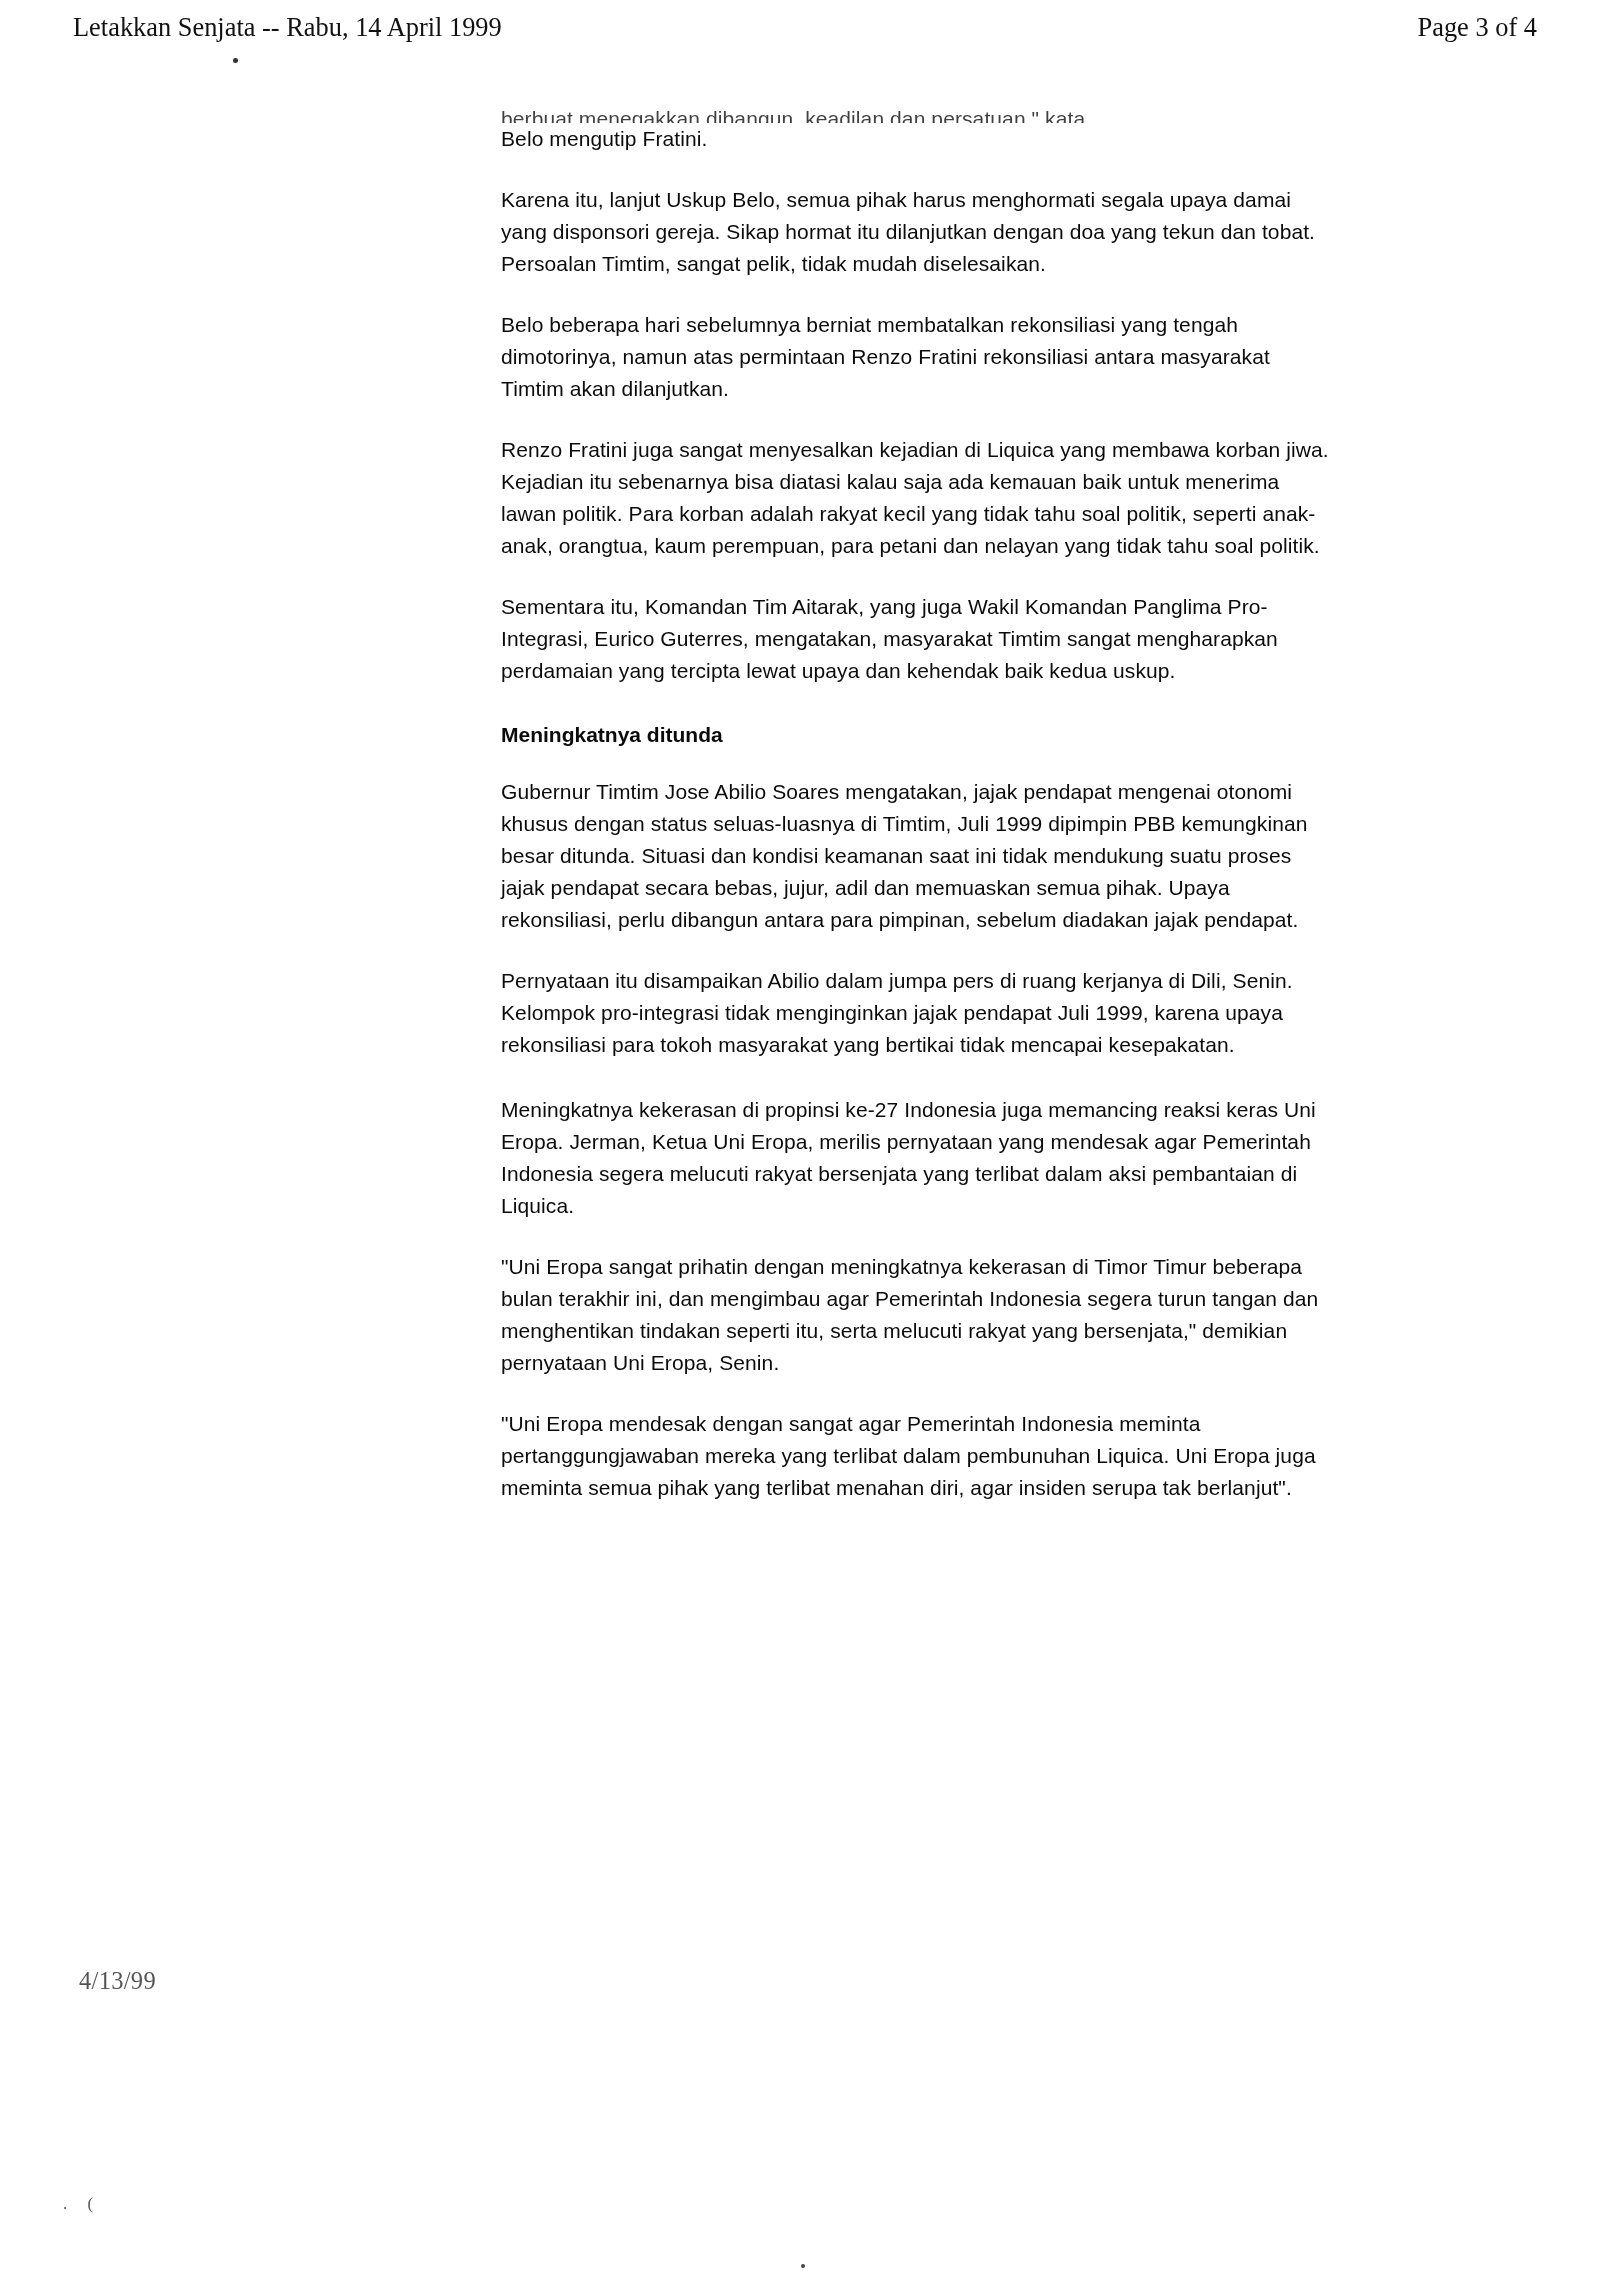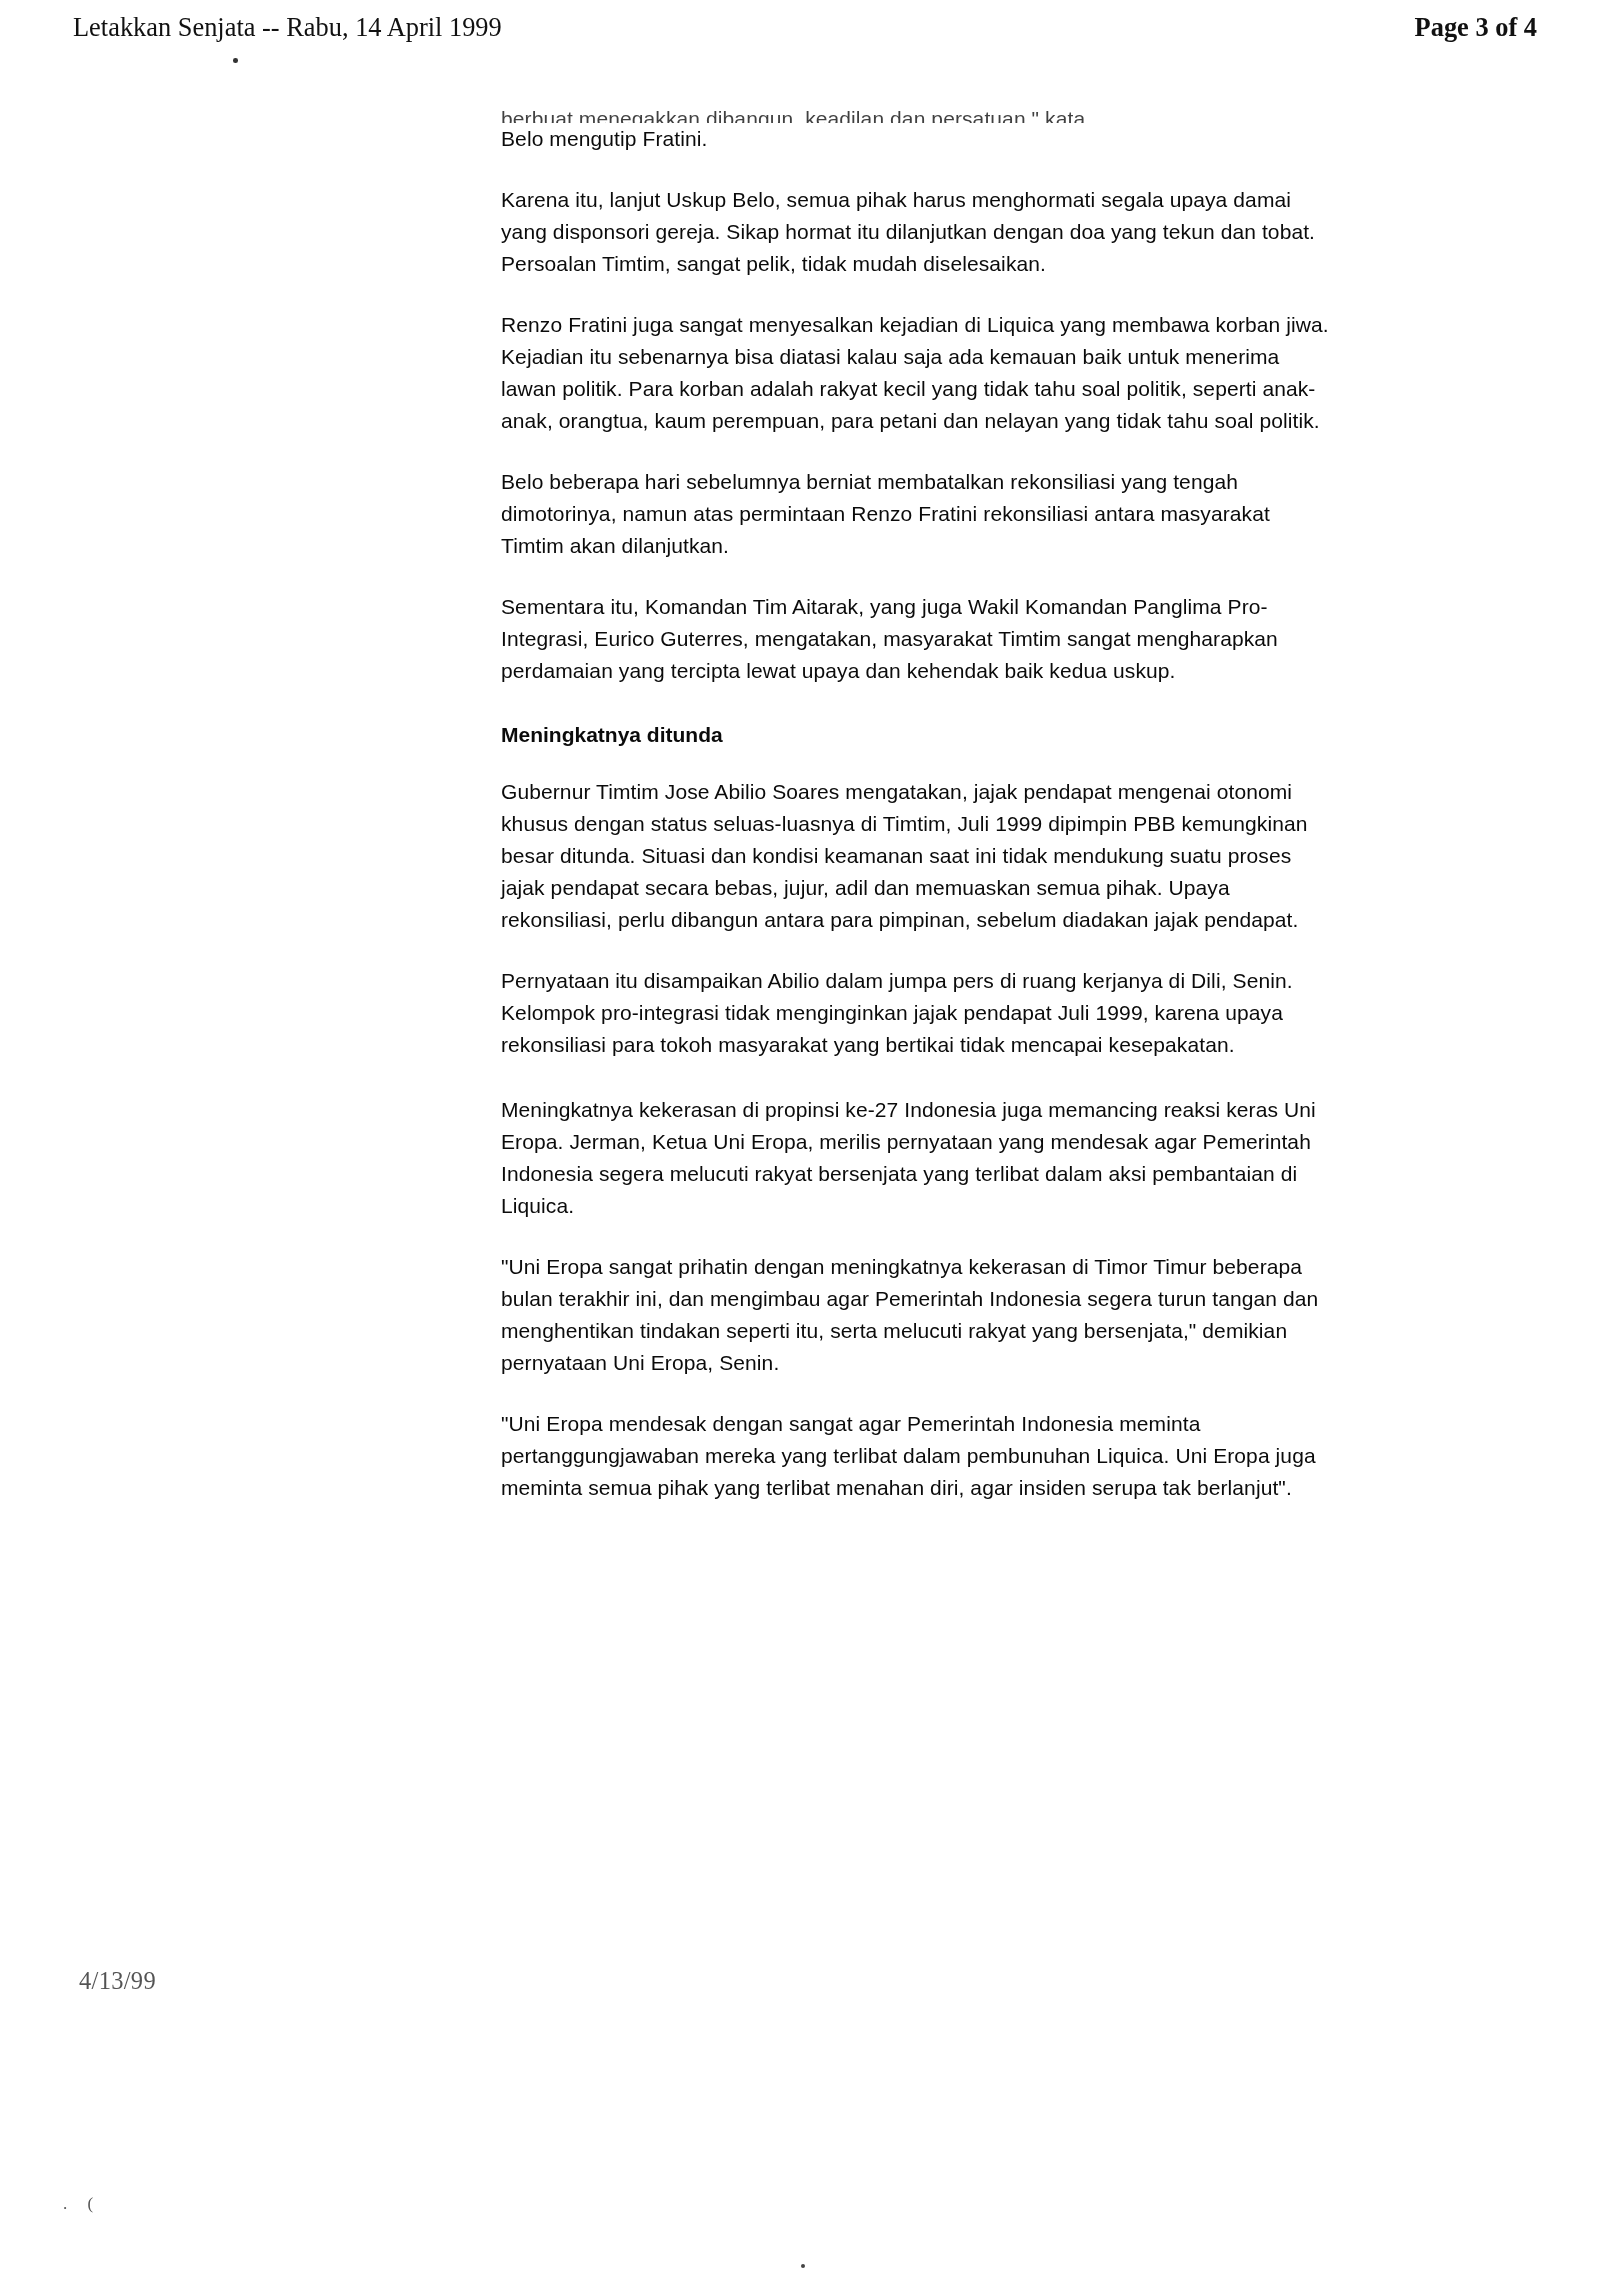--- a/index.html
+++ b/index.html
@@ -32,21 +32,21 @@
     width: 1464px;
     display: flex;
     justify-content: space-between;
     align-items: baseline;
     font-family: "Liberation Serif", serif;
     font-size: 26.4px;
     color: #111;
     gap: 11px;
   }
   .header-left { white-space: nowrap; }
-  .header-right { white-space: nowrap; font-weight: bold; }
+  .header-right { white-space: nowrap; }
 
   .header-dot {
     position: absolute;
     top: 58px;
     left: 233px;
     width: 4.6px;
     height: 4.6px;
     background: #333;
     border-radius: 50%;
   }
@@ -143,22 +143,22 @@
   <div class="header-dot"></div>
 
   <div class="content">
 
     <p class="para clipped">
       <span class="clip-line">berbuat menegakkan dibangun, keadilan dan persatuan,"  kata</span>
       <span>Belo mengutip Fratini.</span>
     </p>
 
     <p class="para">Karena itu, lanjut Uskup Belo, semua pihak harus menghormati segala upaya damai yang disponsori gereja. Sikap hormat itu dilanjutkan dengan doa yang tekun dan tobat. Persoalan Timtim, sangat pelik, tidak mudah diselesaikan.</p>
+    <p class="para">Belo beberapa hari sebelumnya berniat membatalkan rekonsiliasi yang tengah dimotorinya, namun atas permintaan Renzo Fratini rekonsiliasi antara masyarakat Timtim akan dilanjutkan.</p>
     <p class="para">Renzo Fratini juga sangat menyesalkan kejadian di Liquica yang membawa korban jiwa. Kejadian itu sebenarnya bisa diatasi kalau saja ada kemauan baik untuk menerima lawan politik. Para korban adalah rakyat kecil yang tidak tahu soal politik, seperti anak-anak, orangtua, kaum perempuan, para petani dan nelayan yang tidak tahu soal politik.</p>
-    <p class="para">Belo beberapa hari sebelumnya berniat membatalkan rekonsiliasi yang tengah dimotorinya, namun atas permintaan Renzo Fratini rekonsiliasi antara masyarakat Timtim akan dilanjutkan.</p>
     <p class="para">Sementara itu, Komandan Tim Aitarak, yang juga Wakil Komandan Panglima Pro-Integrasi, Eurico Guterres, mengatakan, masyarakat Timtim sangat mengharapkan perdamaian yang tercipta lewat upaya dan kehendak baik kedua uskup.</p>
 
     <div class="subhead-spacer"></div>
     <p class="subhead">Meningkatnya ditunda</p>
 
     <p class="para">Gubernur Timtim Jose Abilio Soares mengatakan, jajak pendapat mengenai otonomi khusus dengan status seluas-luasnya di Timtim, Juli 1999 dipimpin PBB kemungkinan besar ditunda. Situasi dan kondisi keamanan saat ini tidak mendukung suatu proses jajak pendapat secara bebas, jujur, adil dan memuaskan semua pihak. Upaya rekonsiliasi, perlu dibangun antara para pimpinan, sebelum diadakan jajak pendapat.</p>
     <p class="para">Pernyataan itu disampaikan Abilio dalam jumpa pers di ruang kerjanya di Dili, Senin. Kelompok pro-integrasi tidak menginginkan jajak pendapat Juli 1999, karena upaya rekonsiliasi para tokoh masyarakat yang bertikai tidak mencapai kesepakatan.</p>
 
     <div class="subhead-spacer"></div>
 

